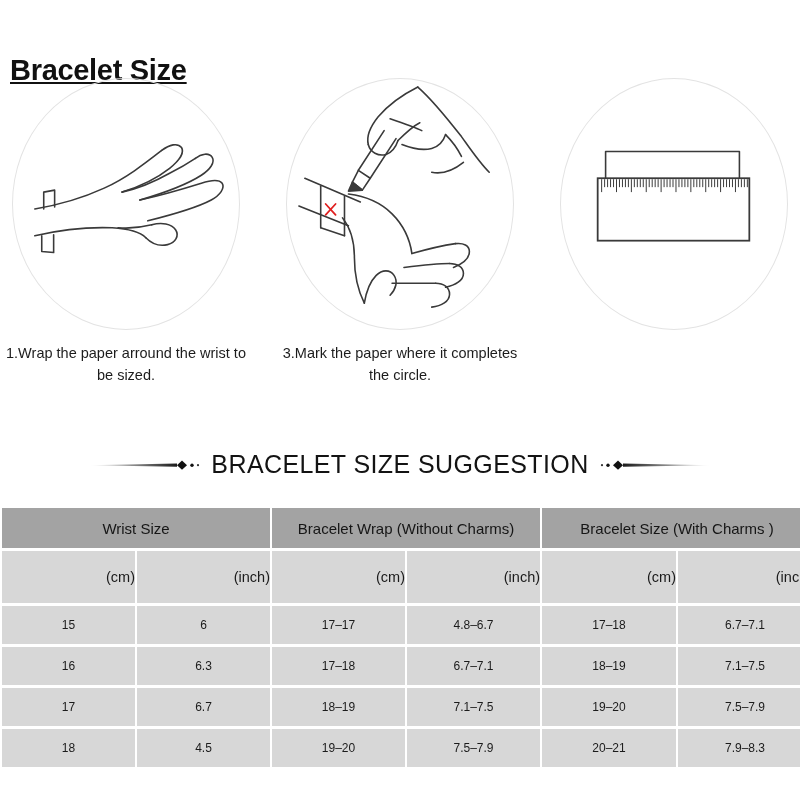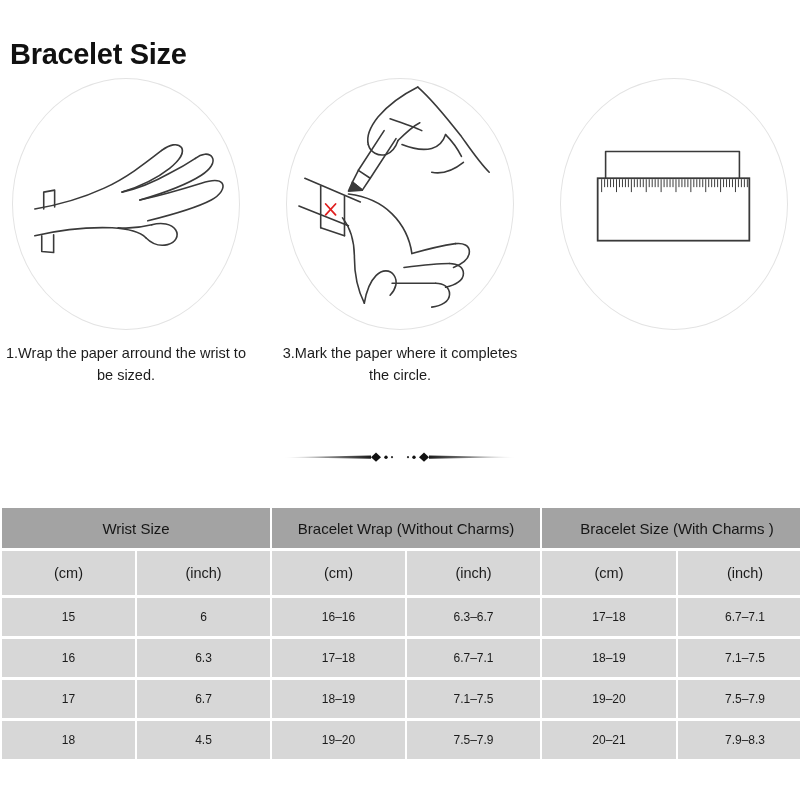--- a/index.html
+++ b/index.html
@@ -13,26 +13,27 @@
     overflow: hidden;
     font-family: "Liberation Sans", sans-serif;
     color: #1a1a1a;
     position: relative;
   }
 
   
   .page-title {
     position: absolute;
     left: 10px;
-    top: 40px;
+    top: 56px;
     font-size: 29px;
     font-weight: bold;
     letter-spacing: -0.3px;
     color: #111111;
     line-height: 1;
+    text-decoration: underline;
   }
 
   
   .steps {
     position: absolute;
     left: 0;
     top: 78px;
     width: 800px;
     display: flex;
     flex-direction: row;
@@ -112,22 +113,23 @@
     margin-top: 17px;
   }
   .size-table thead .grp-head th {
     background: #a3a3a3;
     height: 40px;
     font-size: 15px;
     color: #161616;
   }
   .size-table thead .unit-head th {
     background: #d7d7d7;
-    height: 44px;
+    height: 52px;
     font-size: 14.5px;
+    text-align: right;
   }
   .size-table tbody td {
     background: #d7d7d7;
     height: 38px;
     font-size: 12px;
   }
 </style>
 </head>
 <body>
 
@@ -294,20 +296,21 @@
           <stop offset="1" stop-color="#1a1a1a"></stop>
         </linearGradient>
       </defs>
       <path d="M0 7.2 L88 5.6 L88 8.8 Z" fill="url(#ornL)"></path>
       <path d="M88 7.2 L93 2.6 L98 7.2 L93 11.8 Z" fill="#111111"></path>
       <circle cx="103" cy="7.2" r="1.7" fill="#111111"></circle>
       <circle cx="109" cy="7.2" r="1.1" fill="#333333"></circle>
     </svg>
   </span>
 
+  <span class="section-title">BRACELET SIZE SUGGESTION</span>
 
   <span class="ornament">
     <svg width="112" height="14" viewBox="0 0 112 14">
       <defs>
         <linearGradient id="ornR" x1="0" y1="0" x2="1" y2="0">
           <stop offset="0" stop-color="#1a1a1a"></stop>
           <stop offset="1" stop-color="#ffffff"></stop>
         </linearGradient>
       </defs>
       <circle cx="3" cy="7.2" r="1.1" fill="#333333"></circle>
@@ -339,22 +342,22 @@
       <th>(cm)</th>
       <th>(inch)</th>
       <th>(cm)</th>
       <th>(inch)</th>
     </tr>
   </thead>
   <tbody>
     <tr>
       <td>15</td>
       <td>6</td>
-      <td>16–16</td>
-      <td>6.3–6.7</td>
+      <td>17–17</td>
+      <td>4.8–6.7</td>
       <td>17–18</td>
       <td>6.7–7.1</td>
     </tr>
     <tr>
       <td>16</td>
       <td>6.3</td>
       <td>17–18</td>
       <td>6.7–7.1</td>
       <td>18–19</td>
       <td>7.1–7.5</td>

